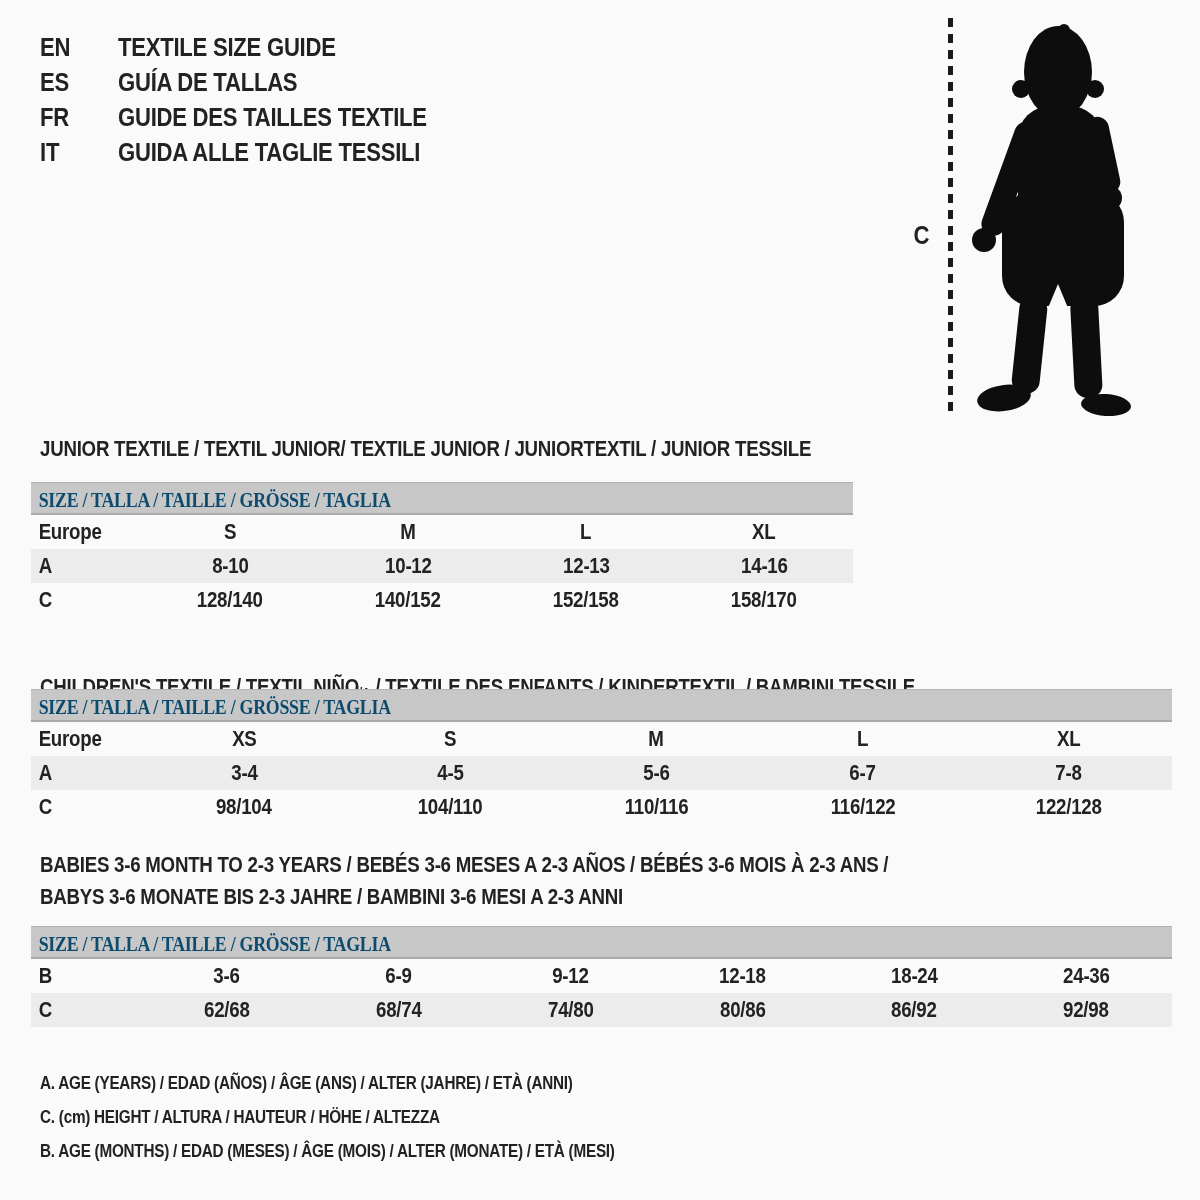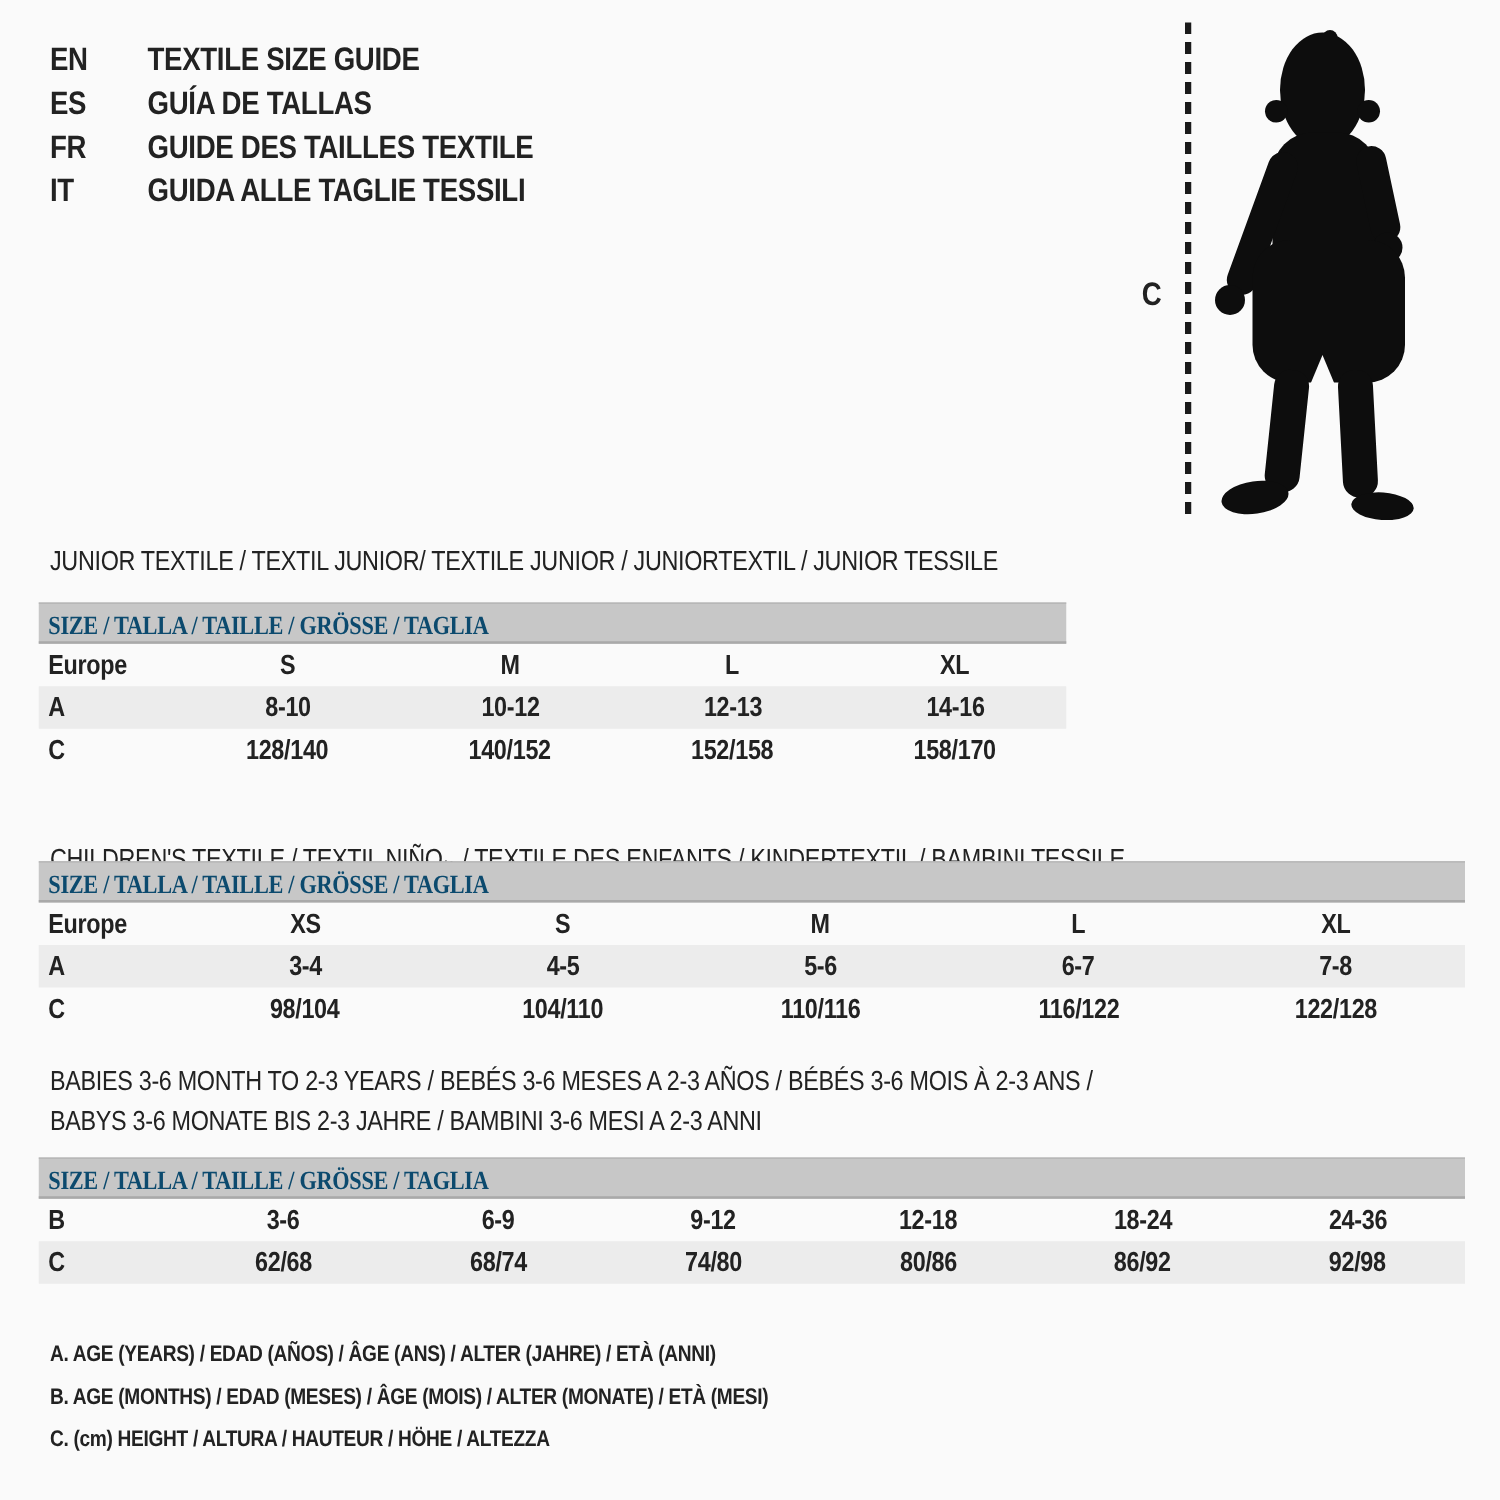--- a/index.html
+++ b/index.html
@@ -29,21 +29,21 @@
   
   .dash {
     position:absolute; left:948px; top:18px; width:5px; height:397px;
     background-image:repeating-linear-gradient(to bottom,
       #1a1a1a 0px, #1a1a1a 9px, transparent 9px, transparent 16px);
   }
   .clabel { position:absolute; left:912px; top:220px; font-size:26px; }
   .baby { position:absolute; left:962px; top:14px; }
 
   
-  .sec-title { position:absolute; margin:0; font-size:22px; font-weight:normal; }
+  .sec-title { position:absolute; margin:0; font-size:22px; font-weight:bold; }
   #junior-title   { left:40px; top:436px; }
   #children-title { left:40px; top:674px; }
   #babies-title   { left:40px; top:849px; line-height:32px; }
   .subsm { font-size:14px; vertical-align:-4px; }
 
   
   .sizetable { position:absolute; left:31px; }
   #junior-table   { top:482px; width:822px; }
   #children-table { top:689px; width:1141px; }
   #babies-table   { top:926px; width:1141px; }
@@ -272,17 +272,17 @@
           <span class="cond">86/92</span>
         </span>
       <span class="cell">
           <span class="cond">92/98</span>
         </span>
     </div>
   </div>
 
   <section id="legend">
     <div><span class="cond-l">A. AGE (YEARS) / EDAD (AÑOS) / ÂGE (ANS) / ALTER (JAHRE) / ETÀ (ANNI)</span></div>
+    <div><span class="cond-l">C. (cm) HEIGHT / ALTURA / HAUTEUR / HÖHE / ALTEZZA</span></div>
     <div><span class="cond-l">B. AGE (MONTHS) / EDAD (MESES) / ÂGE (MOIS) / ALTER (MONATE) / ETÀ (MESI)</span></div>
-    <div><span class="cond-l">C. (cm) HEIGHT / ALTURA / HAUTEUR / HÖHE / ALTEZZA</span></div>
   </section>
 
 </div>
 
 </body></html>

